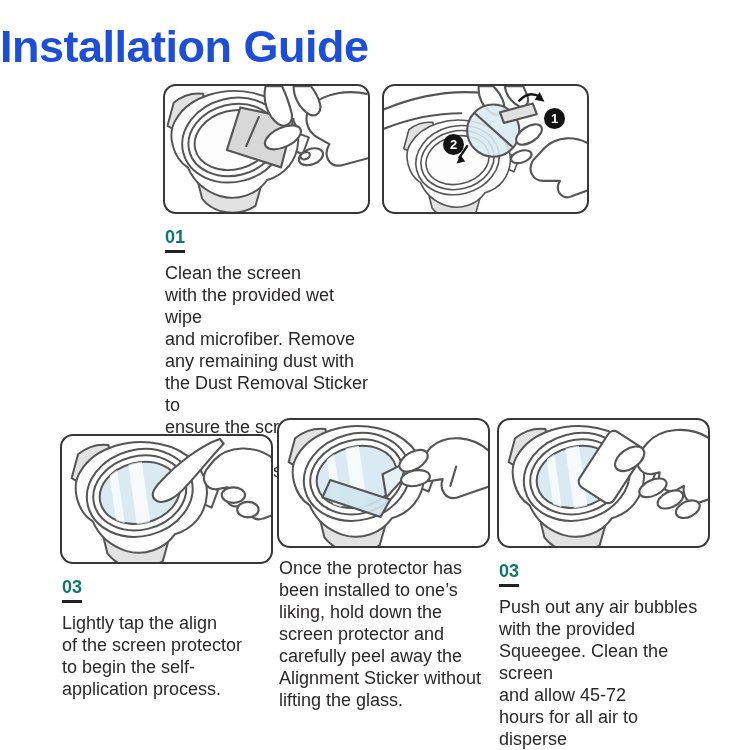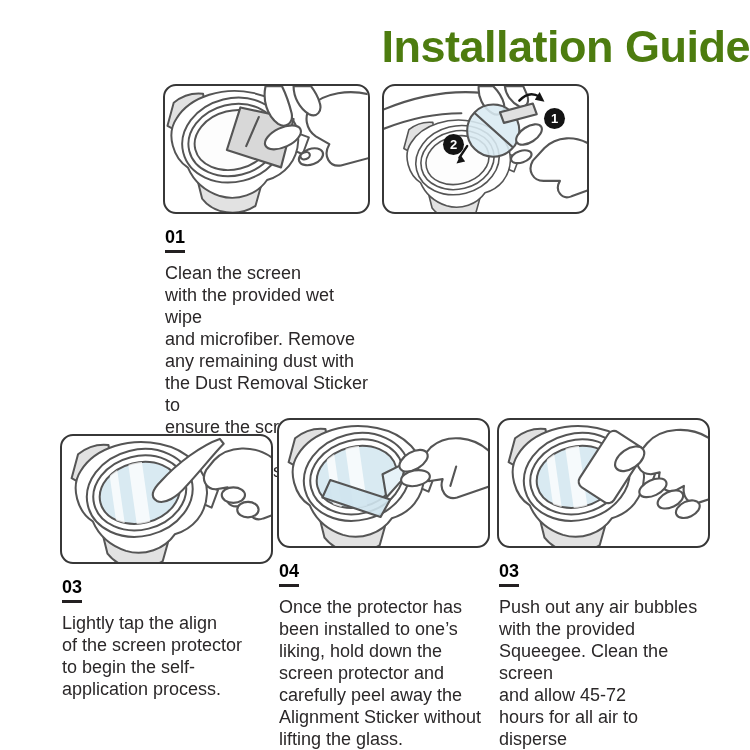--- a/index.html
+++ b/index.html
@@ -1,35 +1,35 @@
 <!DOCTYPE html>
 <html><head>
 <meta charset="utf-8">
 <style>
   html,body{margin:0;padding:0;}
   body{
     width:750px;height:750px;background:#ffffff;position:relative;overflow:hidden;
     font-family:"Liberation Sans", sans-serif;color:#232021;
   }
   .title{
-    position:absolute;top:21px;left:0;width:750px;margin:0;text-align:right;
-    font-size:45px;font-weight:bold;letter-spacing:-0.5px;color:#4d7c0f;
+    position:absolute;top:21px;left:0;width:750px;margin:0;text-align:left;
+    font-size:45px;font-weight:bold;letter-spacing:-0.5px;color:#1d4ed8;
   }
   .step{position:absolute;}
   .step-1{left:163px;top:84px;width:207px;}
   .step-2{left:382px;top:84px;width:207px;}
   .step-3{left:60px;top:434px;width:213px;}
   .step-4{left:277px;top:418px;width:213px;}
   .step-5{left:497px;top:418px;width:213px;}
   .panel{
     width:100%;height:130px;box-sizing:border-box;background:#ffffff;
     border:2.5px solid #373737;border-radius:13px;position:relative;overflow:hidden;
   }
   .panel svg{display:block;width:100%;height:100%;}
-  .step-num{margin:13px 0 0 2px;font-size:18px;font-weight:bold;color:#000000;}
+  .step-num{margin:13px 0 0 2px;font-size:18px;font-weight:bold;color:#0f766e;}
   .step-num span{display:inline-block;border-bottom:3px solid #232021;padding-bottom:2px;}
   .desc{
     margin:9px 0 0 2px;font-size:18px;line-height:22px;white-space:pre-line;color:#2b2829;
   }
   .badge{
     position:absolute;width:21px;height:21px;border-radius:50%;background:#131313;color:#ffffff;
     font-size:13px;font-weight:bold;display:flex;align-items:center;justify-content:center;line-height:1;
   }
   .badge-1{left:160px;top:22px;}
   .badge-2{left:59px;top:48px;}
@@ -151,21 +151,20 @@
       <g class="art">
         <path d="M50 62 L112 82 L102 100 L42 80 Z" fill="#cfe4ee" fill-opacity="0.9"></path>
         <path d="M104 56 L128 44 L124 62 L108 80 Z" fill="#e7f2f8"></path>
         <path d="M216 34 C198 16 170 14 154 28 L142 42 C136 52 142 63 153 63 L166 61 C162 73 170 83 181 80 L216 68 Z" fill="#ffffff"></path>
         <ellipse cx="136" cy="42" rx="16" ry="9" transform="rotate(-30 136 42)" fill="#ffffff"></ellipse>
         <ellipse cx="138" cy="60" rx="15" ry="8" transform="rotate(-10 138 60)" fill="#ffffff"></ellipse>
         <path d="M180 48 L174 68"></path>
       </g>
     </svg>
   </div>
-  <div class="step-num"><span>04</span></div>
   <p class="desc">Once the protector has
 been installed to one’s
 liking, hold down the
 screen protector and
 carefully peel away the
 Alignment Sticker without
 lifting the glass.</p>
 </section>
 
 <section class="step step-5">

